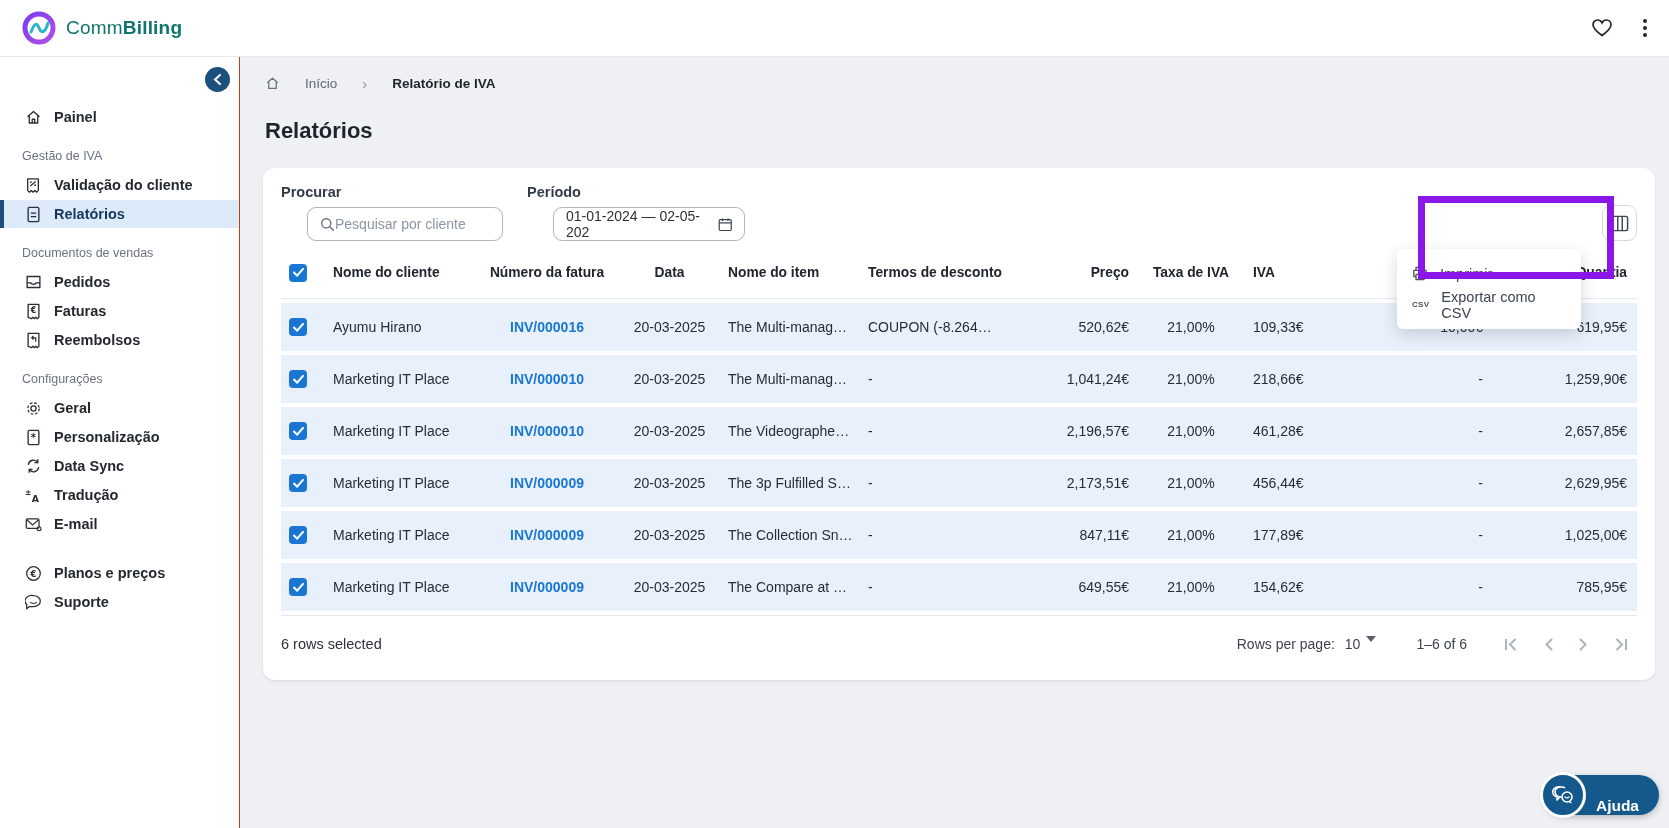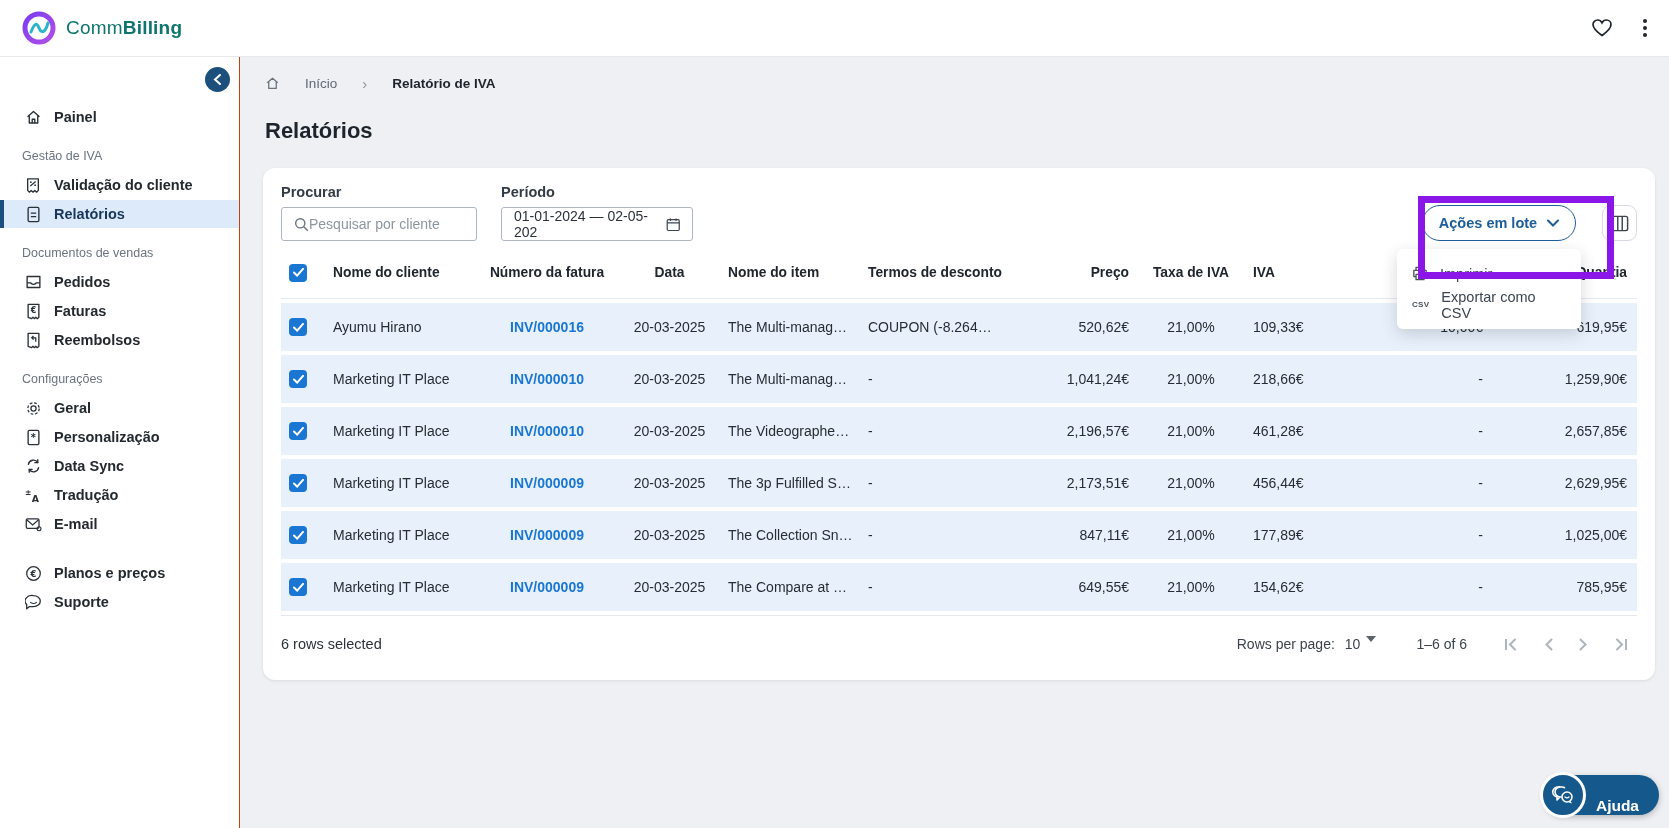--- a/index.html
+++ b/index.html
@@ -36,21 +36,21 @@
   .breadcrumb{ display:flex; align-items:center; gap:25px; margin:18px 0 0 24px; font-size:13.5px; color:#5f6974;}
   .breadcrumb .sep{ color:#8b939d; font-size:15px;}
   .breadcrumb .current{ color:#1d242c; font-weight:700;}
   .page-title{ margin:26px 0 0 24px; font-size:22px; font-weight:700; color:#1d242c;}
   
   .card{ position:absolute; left:22px; top:111px; width:1392px; height:512px; background:#fff;
     border-radius:12px; box-shadow:0 1px 3px rgba(20,30,45,.10); padding:16px 18px 0;}
   .filters{ display:flex; gap:24px; position:relative;}
   .field label{ display:block; font-size:14.5px; font-weight:600; color:#333b46; margin-bottom:7px;}
   .input{ display:flex; align-items:center; height:34px; border:1px solid #aeb6c0;
-    border-radius:3px; padding:0 12px; background:#fff;}
+    border-radius:9px; padding:0 12px; background:#fff;margin-left:26px;}
   .input input{ border:none; outline:none; font-size:14px; width:150px; color:#2a3138;
     font-family:"Liberation Sans", sans-serif;}
   .input input::placeholder{ color:#8c95a0;}
   .date-field{ width:192px; justify-content:space-between; font-size:14px; color:#2a3138; cursor:pointer;}
   .actions{ margin-left:auto; display:flex; gap:26px; margin-top:21px; padding-right:0;}
   .batch-btn{ height:36px; width:154px; border:1.5px solid #1d5d99; color:#1d5d99; background:#fff;
     border-radius:18px; font-size:14.5px; font-weight:700; display:flex; align-items:center;
     justify-content:center; gap:10px; cursor:pointer; font-family:"Liberation Sans", sans-serif;}
   .cols-btn{ height:36px; width:35px; border:1px solid #d6dae0; background:#fff; border-radius:9px;
     display:flex; align-items:center; justify-content:center; cursor:pointer;}
@@ -300,26 +300,20 @@
         <div class="input date-field">
           <span>01-01-2024 — 02-05-202</span>
           <svg width="15" height="15" viewBox="0 0 18 18">
               <rect x="1.5" y="3" width="15" height="13.5" rx="1.5" fill="none" stroke="#3a4450" stroke-width="1.5"></rect>
               <path d="M1.5 7 h15 M5.5 1.5 v3 M12.5 1.5 v3" stroke="#3a4450" stroke-width="1.5"></path>
             </svg>
         </div>
       </div>
 
       <div class="actions">
-        <button class="batch-btn">
-          <span>Ações em lote</span>
-          <svg width="12" height="8" viewBox="0 0 12 8">
-              <polyline points="1,1.5 6,6.5 11,1.5" fill="none" stroke="#1d5d99" stroke-width="2" stroke-linecap="round"></polyline>
-            </svg>
-        </button>
         <button class="cols-btn">
           <svg width="18" height="17" viewBox="0 0 20 19">
               <rect x="1.5" y="1.5" width="17" height="16" rx="2" fill="none" stroke="#3c434c" stroke-width="1.6"></rect>
               <path d="M7.5 2 v15 M12.5 2 v15" stroke="#3c434c" stroke-width="1.6"></path>
             </svg>
         </button>
       </div>
 
       <div class="purple-box"></div>
     </div>

